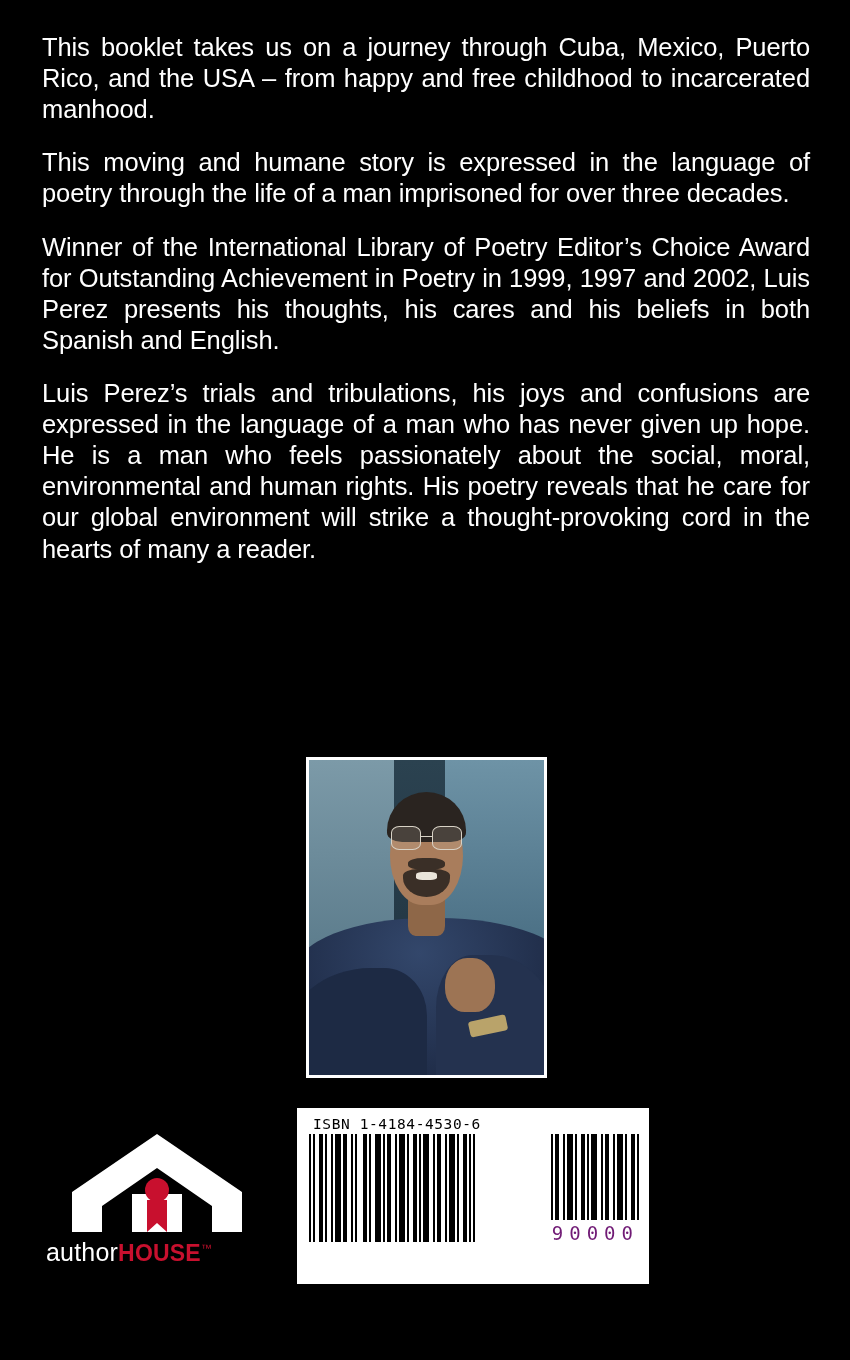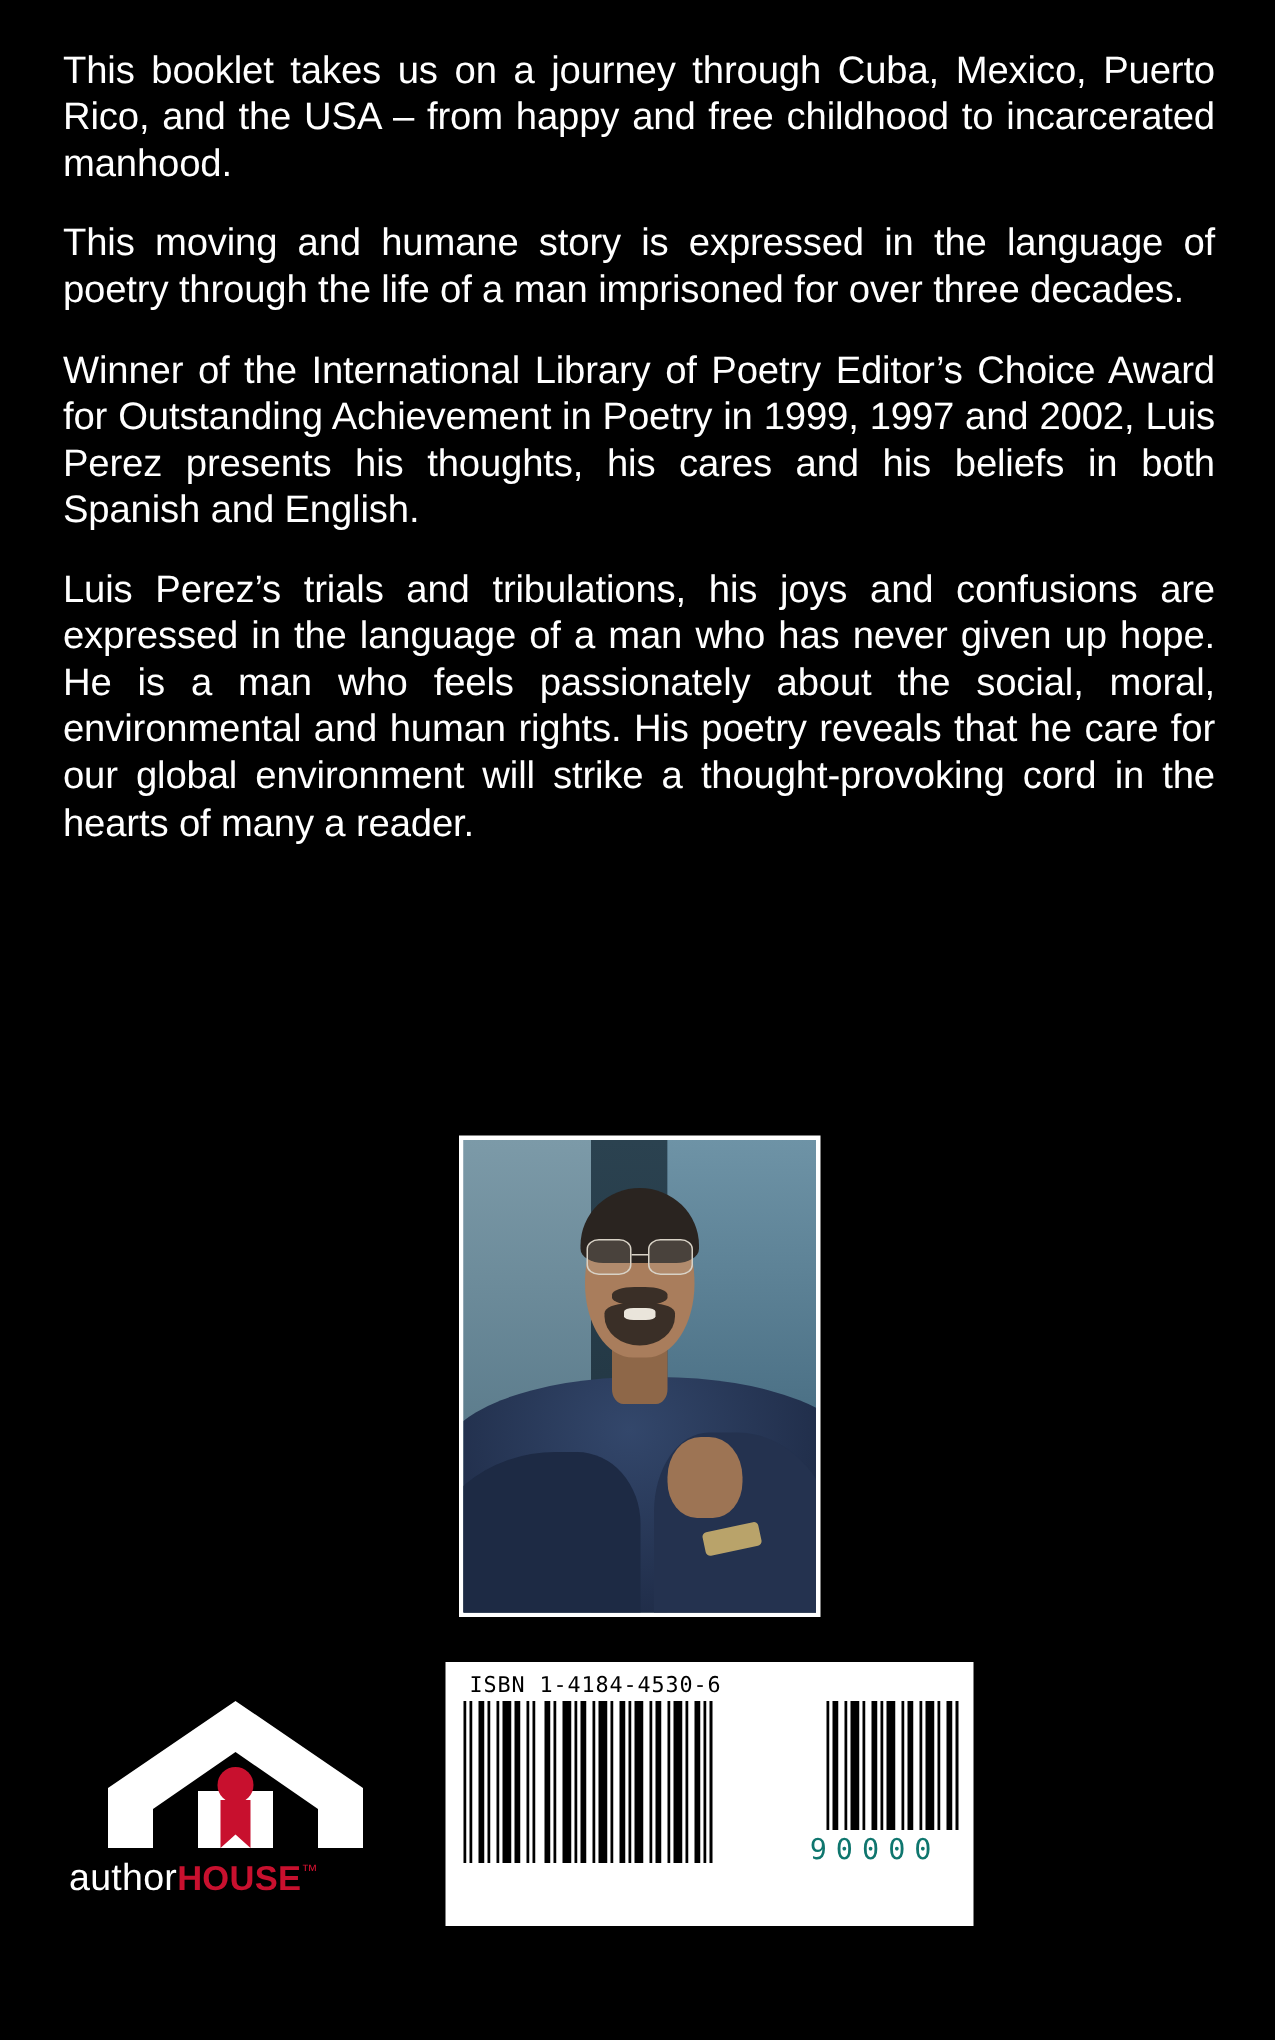--- a/index.html
+++ b/index.html
@@ -211,26 +211,26 @@
   }
   .bars.main { left: 4px; }
   .bars.addon { right: 2px; height: 86px; top: 0; }
   .bars i {
     display: block;
     background: #000000;
     height: 100%;
   }
   .addon-digits {
     position: absolute;
-    right: 14px;
+    right: 2px;
     top: 88px;
     font-family: "DejaVu Sans Mono", monospace;
     font-size: 19px;
     letter-spacing: 6px;
-    color: #0f766e;
+    color: #701a75;
   }
   .ean-digits {
     position: absolute;
     left: 6px;
     bottom: 2px;
     font-family: "DejaVu Sans Mono", monospace;
     font-size: 20px;
     letter-spacing: 2.5px;
     color: #000000;
   }

